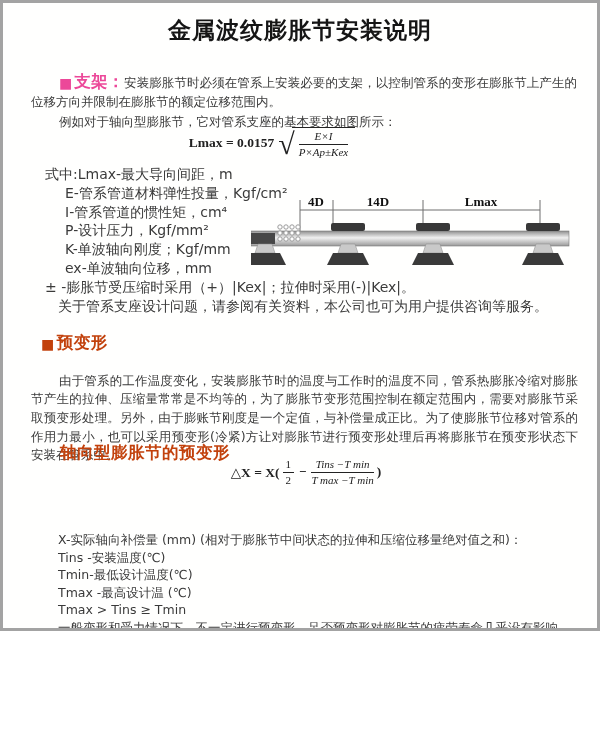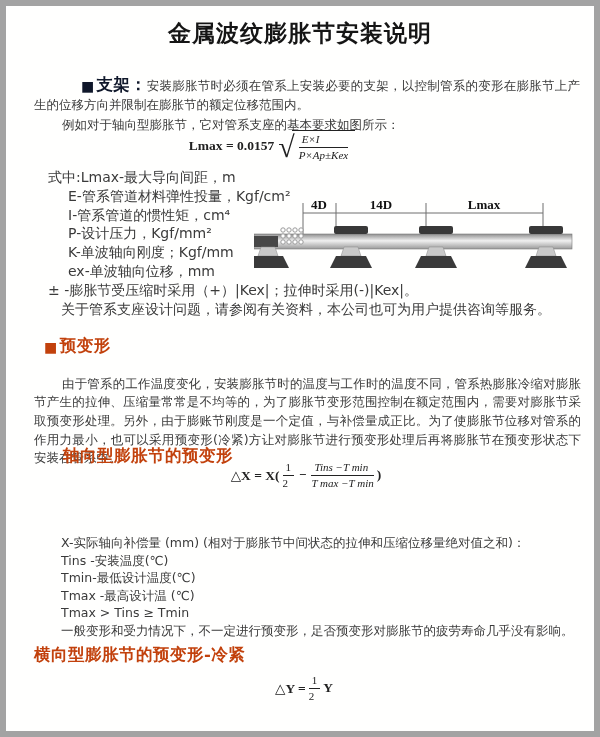--- a/index.html
+++ b/index.html
@@ -1,49 +1,49 @@
 <!DOCTYPE html>
 <html><head>
 <meta charset="utf-8">
 <style>
   html,body{margin:0;padding:0;background:#ffffff;}
   .page{
     position:relative;
-    width:600px;height:737px;
+    width:600px;height:631px;
     background:#fffffe;
-    border:6px solid #a3a3a3;
+    border:3px solid #a3a3a3;
     box-sizing:border-box;
     font-family:"DejaVu Sans","Liberation Sans",sans-serif;
     color:#3a3a3a;
     overflow:hidden;
   }
   .title{
     position:absolute;top:12px;left:0;width:100%;
     text-align:center;font-size:23px;font-weight:700;color:#151515;
     letter-spacing:1px;
   }
   .body-text{font-size:12.5px;line-height:19px;color:#3a3a3a;}
   .para{position:absolute;left:28px;width:546px;text-align:justify;text-indent:28px;}
   .p-support{top:57px;}
   .p-example{top:96px;}
-  .blue{color:#0f172a;margin-left:19px;}
+  .blue{color:#ec4899;}
   .sq{font-size:14px;vertical-align:-1px;margin-right:2px;}
   .inline-label{font-size:16.5px;font-weight:700;line-height:1;}
   .formula{
     position:absolute;left:0;width:100%;
     display:flex;justify-content:center;align-items:center;
     font-family:"Liberation Serif","DejaVu Serif",serif;
     color:#222;
   }
   .f1{top:124px;transform:translateX(-28px);}
   .f2{top:455px;transform:translateX(6px);}
   .f3{top:668px;transform:translateX(4px);}
   .f-bold{font-weight:700;font-size:13.5px;white-space:pre;}
   .f-it{font-style:italic;}
-  .frac{display:inline-block;text-align:left;font-size:11px;line-height:1.15;vertical-align:middle;margin:0 3px;}
+  .frac{display:inline-block;text-align:center;font-size:11px;line-height:1.15;vertical-align:middle;margin:0 3px;}
   .frac .fnum{display:block;border-bottom:1px solid #222;padding:0 3px 1px;}
   .frac .fden{display:block;padding-top:1px;}
   .sqrt{display:inline-flex;align-items:center;margin-left:4px;}
   .rad{font-size:30px;font-weight:400;line-height:0.9;transform:translateY(1px);}
   .under-root{display:inline-block;border-top:1.5px solid #222;padding:2px 4px 0 4px;margin-left:-3px;}
   .f-mid{font-size:13px;margin:0 2px;font-weight:700;}
   .defs{position:absolute;left:42px;top:162px;font-size:14px;line-height:18.8px;}
   .defs .ind{padding-left:20px;}
   .defs .ind2{padding-left:13px;}
   .h2{

